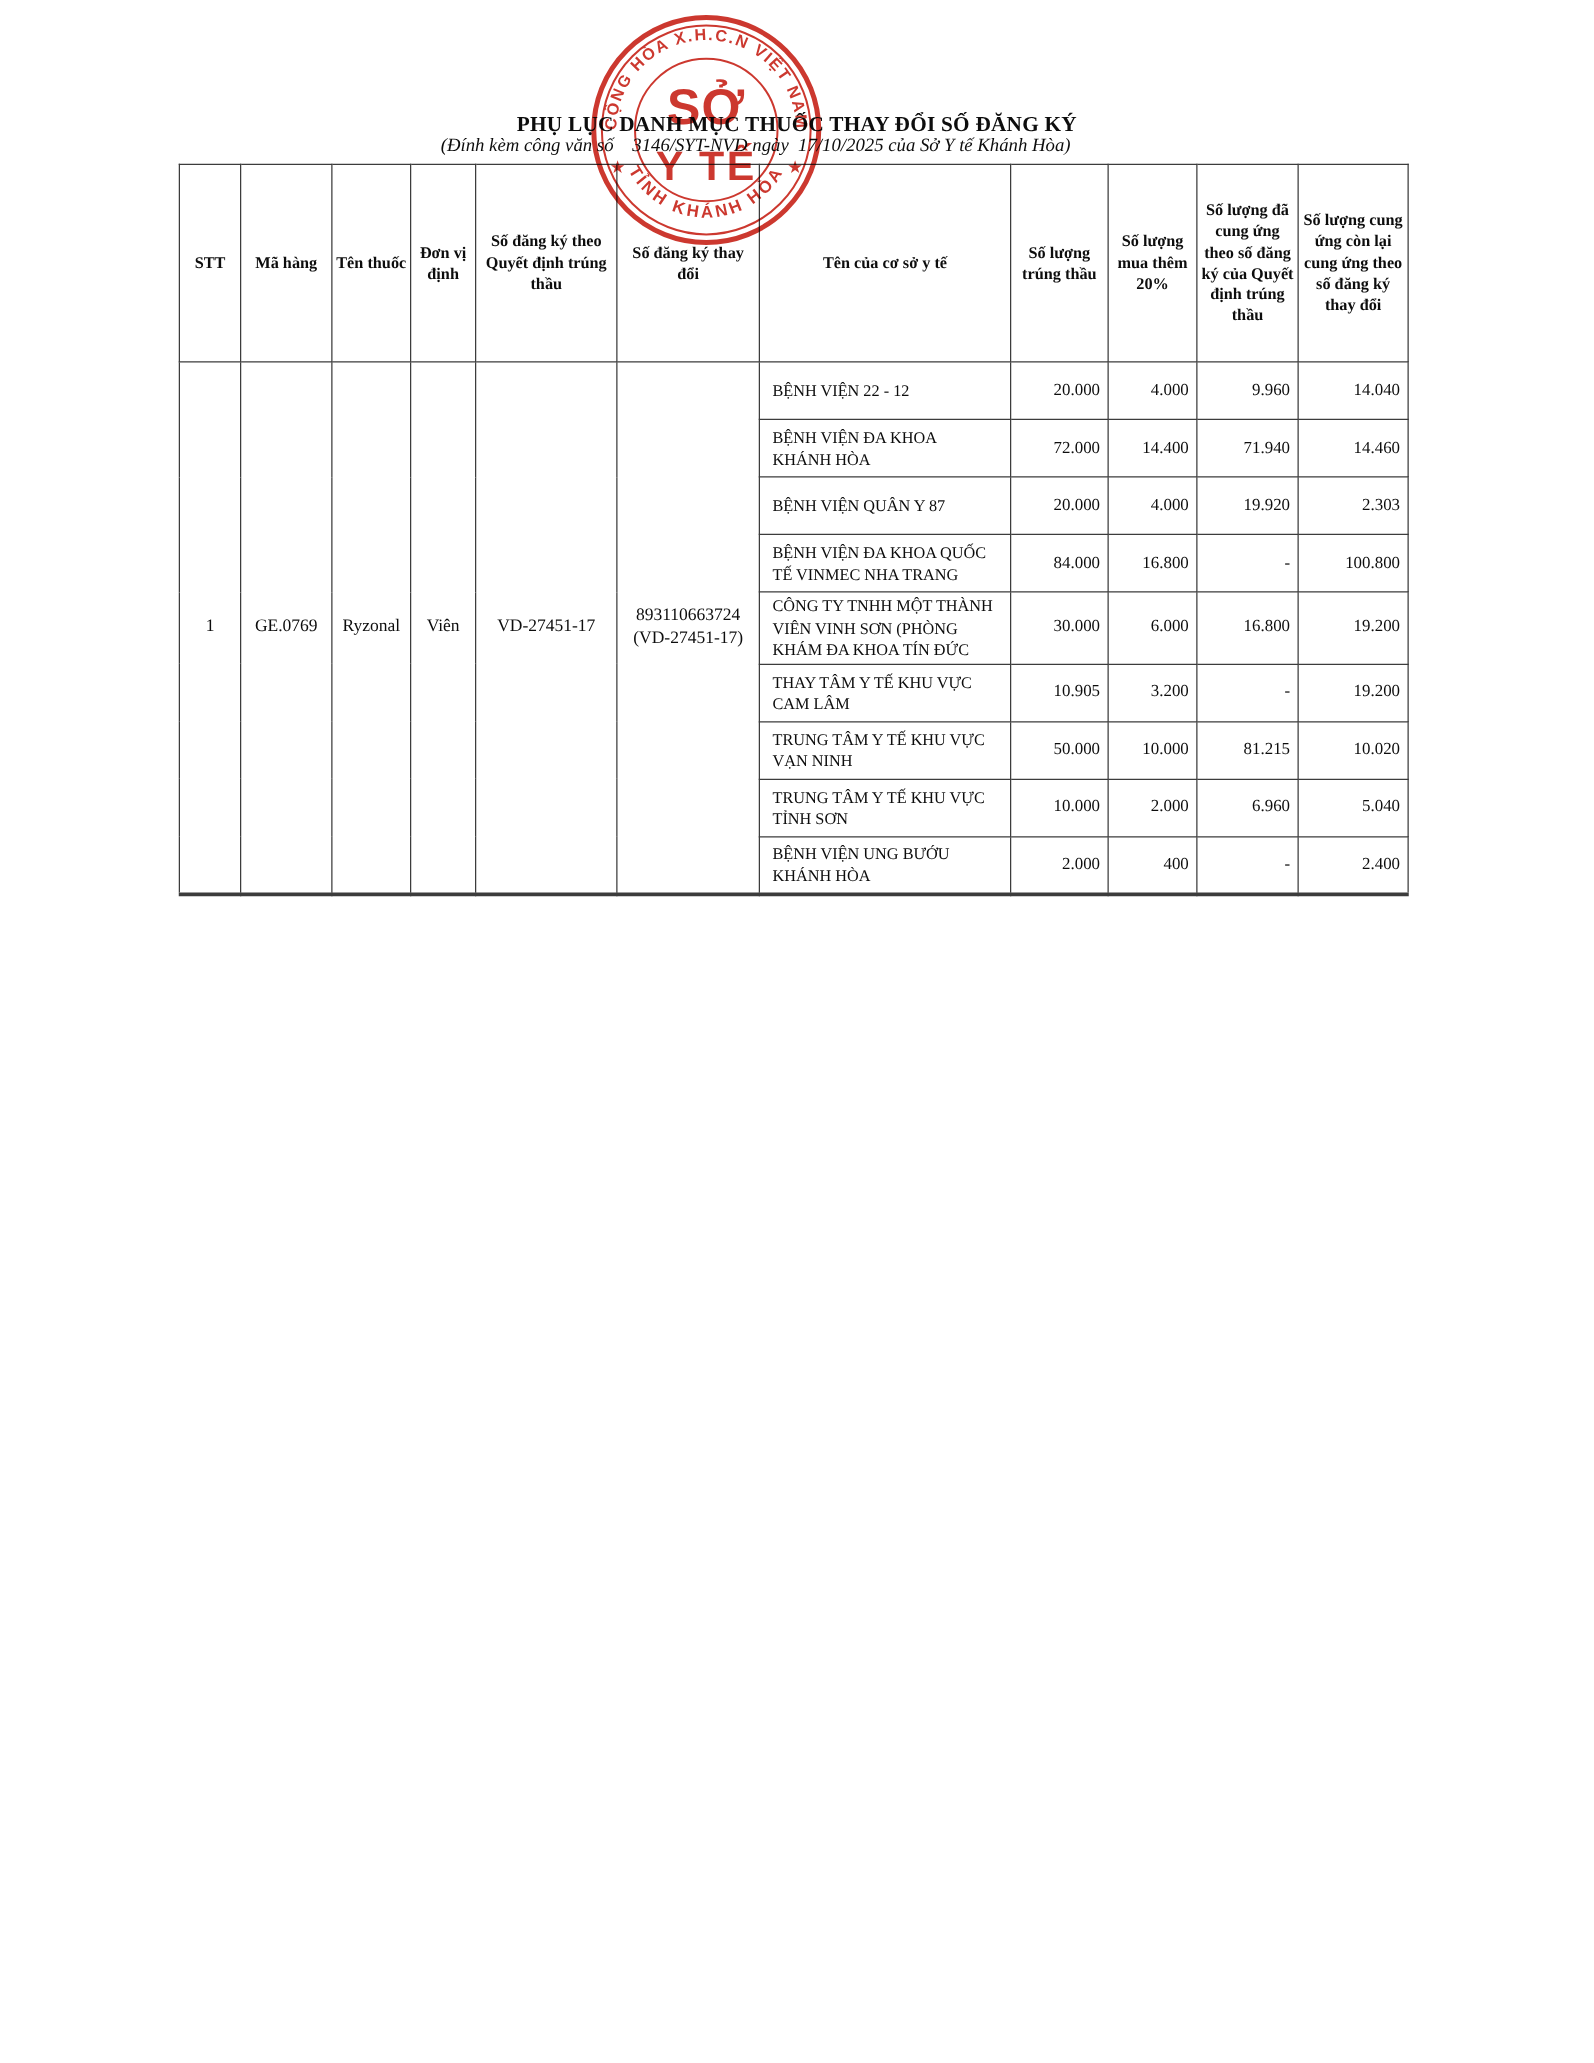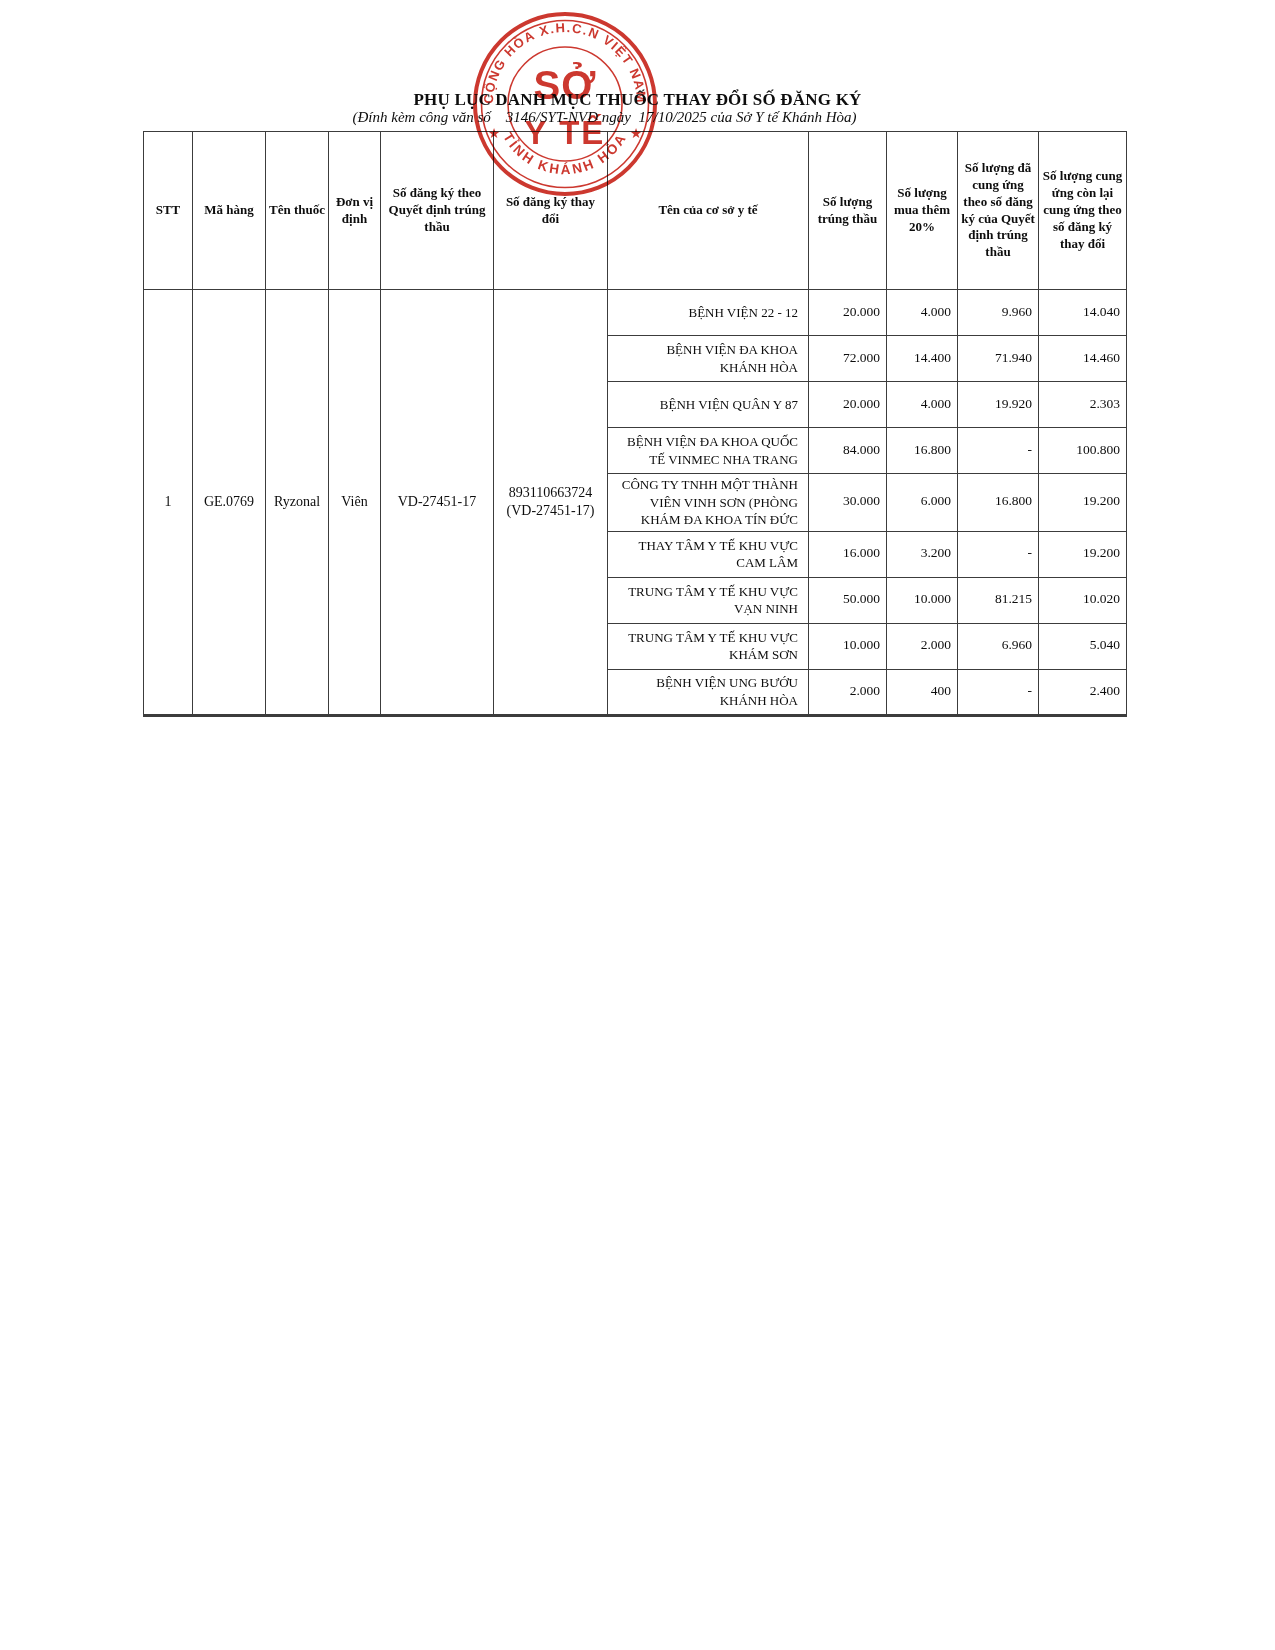--- a/index.html
+++ b/index.html
@@ -58,21 +58,21 @@
   tbody tr { height: 46px; }
   tbody td { border-width: 2px; }
   td.span-cell {
     border-width: 1px;
     text-align: center;
     font-size: 14px;
     line-height: 1.3;
     padding: 2px;
   }
   td.facility-cell {
-    text-align: right;
+    text-align: left;
     padding: 2px 10px;
     line-height: 1.35;
   }
   td.num-cell {
     text-align: right;
     padding: 2px 6px 4px 2px;
     font-size: 13.5px;
   }
 
   
@@ -169,34 +169,34 @@
       </tr>
       <tr>
         <td class="facility-cell">CÔNG TY TNHH MỘT THÀNH VIÊN VINH SƠN (PHÒNG KHÁM ĐA KHOA TÍN ĐỨC</td>
         <td class="num-cell">30.000</td>
         <td class="num-cell">6.000</td>
         <td class="num-cell">16.800</td>
         <td class="num-cell">19.200</td>
       </tr>
       <tr>
         <td class="facility-cell">THAY TÂM Y TẾ KHU VỰC CAM LÂM</td>
-        <td class="num-cell">16.000</td>
+        <td class="num-cell">10.905</td>
         <td class="num-cell">3.200</td>
         <td class="num-cell">-</td>
         <td class="num-cell">19.200</td>
       </tr>
       <tr>
         <td class="facility-cell">TRUNG TÂM Y TẾ KHU VỰC VẠN NINH</td>
         <td class="num-cell">50.000</td>
         <td class="num-cell">10.000</td>
         <td class="num-cell">81.215</td>
         <td class="num-cell">10.020</td>
       </tr>
       <tr>
-        <td class="facility-cell">TRUNG TÂM Y TẾ KHU VỰC KHÁM SƠN</td>
+        <td class="facility-cell">TRUNG TÂM Y TẾ KHU VỰC TỈNH SƠN</td>
         <td class="num-cell">10.000</td>
         <td class="num-cell">2.000</td>
         <td class="num-cell">6.960</td>
         <td class="num-cell">5.040</td>
       </tr>
       <tr>
         <td class="facility-cell">BỆNH VIỆN UNG BƯỚU KHÁNH HÒA</td>
         <td class="num-cell">2.000</td>
         <td class="num-cell">400</td>
         <td class="num-cell">-</td>

